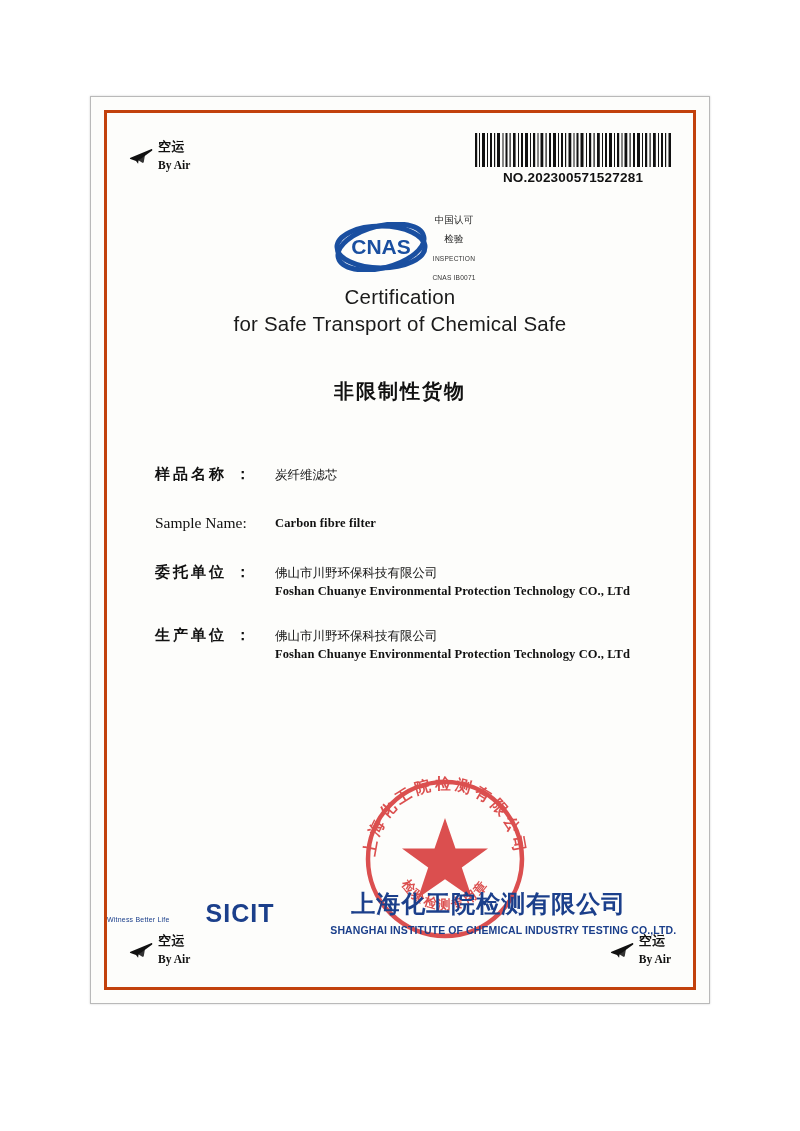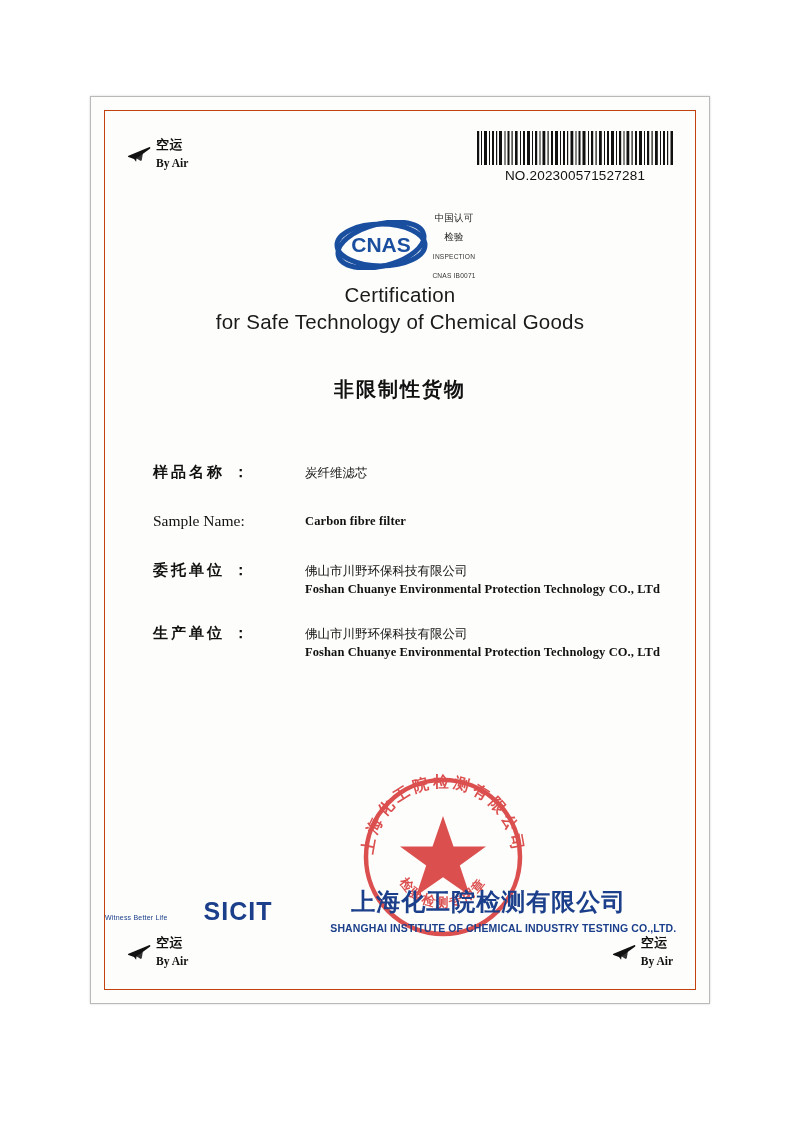--- a/index.html
+++ b/index.html
@@ -26,21 +26,21 @@
     border: 1px solid #b9b9b9;
     box-shadow: 0 0 2px rgba(0,0,0,0.18);
     box-sizing: border-box;
   }
   .cert-inner {
     position: absolute;
     left: 13px;
     top: 13px;
     right: 13px;
     bottom: 13px;
-    border: 1px solid #c2410c;
+    border: 3px solid #c2410c;
     box-sizing: border-box;
   }
 
   
   .top-row {
     position: absolute;
     left: 0; top: 0; right: 0;
     height: 80px;
   }
   .by-air {
@@ -78,20 +78,21 @@
     top: 24px;
   }
 
   
   .barcode-block {
     position: absolute;
     right: 20px;
     top: 20px;
     width: 200px;
     text-align: center;
+    font-weight: bold;
   }
   .barcode {
     height: 34px;
     width: 100%;
     display: block;
   }
   .barcode-no {
     font-family: "Liberation Sans", sans-serif;
     font-size: 13.5px;
     color: #111;
@@ -208,21 +209,20 @@
   }
   .field-label.en {
     font-family: "Liberation Serif", serif;
     font-size: 15.5px;
     font-weight: normal;
     letter-spacing: 0px;
   }
   .field-value {
     flex: 1;
     padding-right: 30px;
-    margin-left: 32px;
   }
   .value-cn {
     font-family: "DejaVu Sans", sans-serif;
     font-size: 12.5px;
     color: #111;
     line-height: 1.55;
   }
   .value-en {
     font-family: "Liberation Serif", serif;
     font-size: 12.5px;
@@ -401,21 +401,21 @@
           </svg>
           <span class="cnas-side">
             <span class="cnas-cn">中国认可</span><br>
             <span class="cnas-cn2">检验</span><br>
             <span class="cnas-en">INSPECTION</span><br>
             <span class="cnas-code">CNAS IB0071</span>
           </span>
         </span>
       </div>
       <div class="subtitle-en">Certification</div>
-      <div class="subtitle-en2">for Safe Technology of Chemical Goods</div>
+      <div class="subtitle-en2">for Safe Transport of Chemical Safe</div>
       <div class="category">非限制性货物</div>
     </div>
 
     <div class="fields">
 
       <div class="field-row row-sample-name">
         <div class="field-label">样品名称 ：</div>
         <div class="field-value">
           <div class="value-cn">炭纤维滤芯</div>
         </div>

